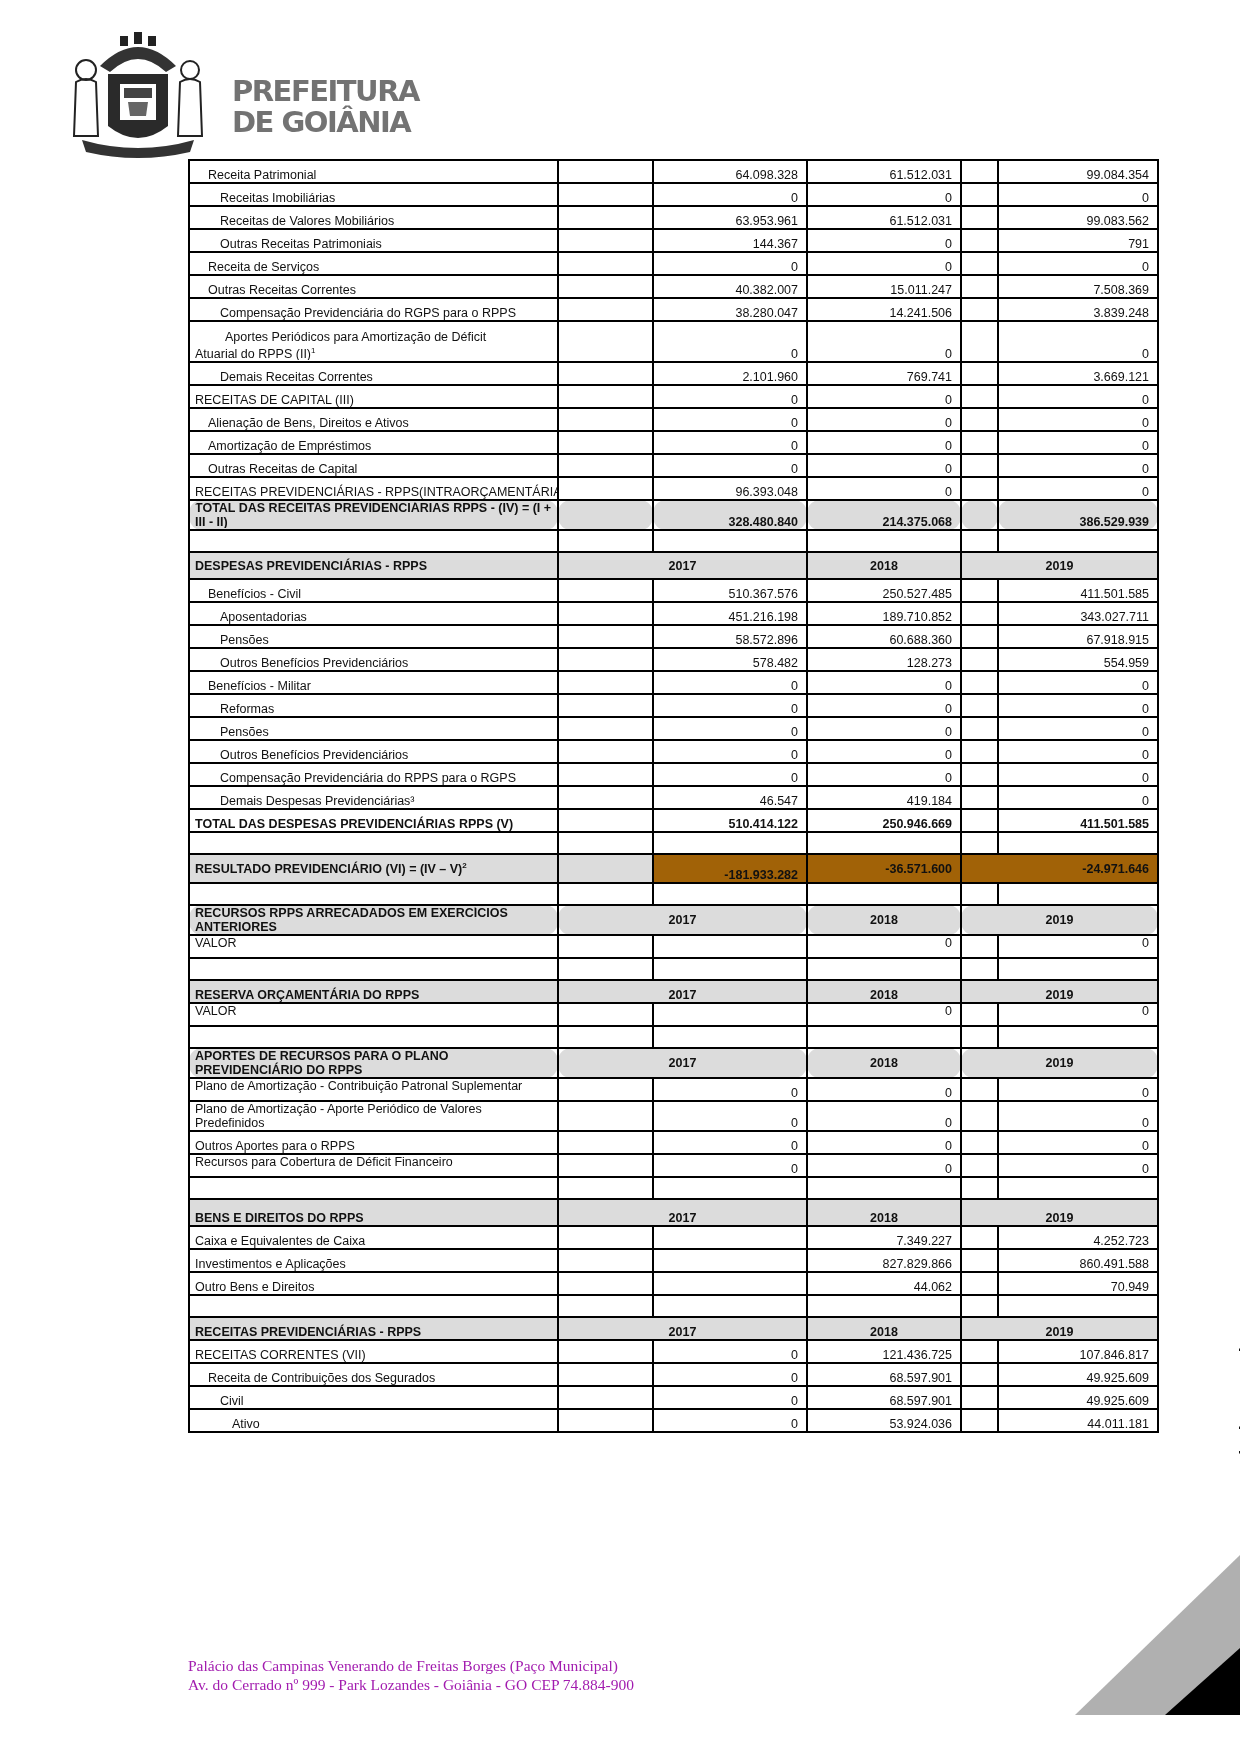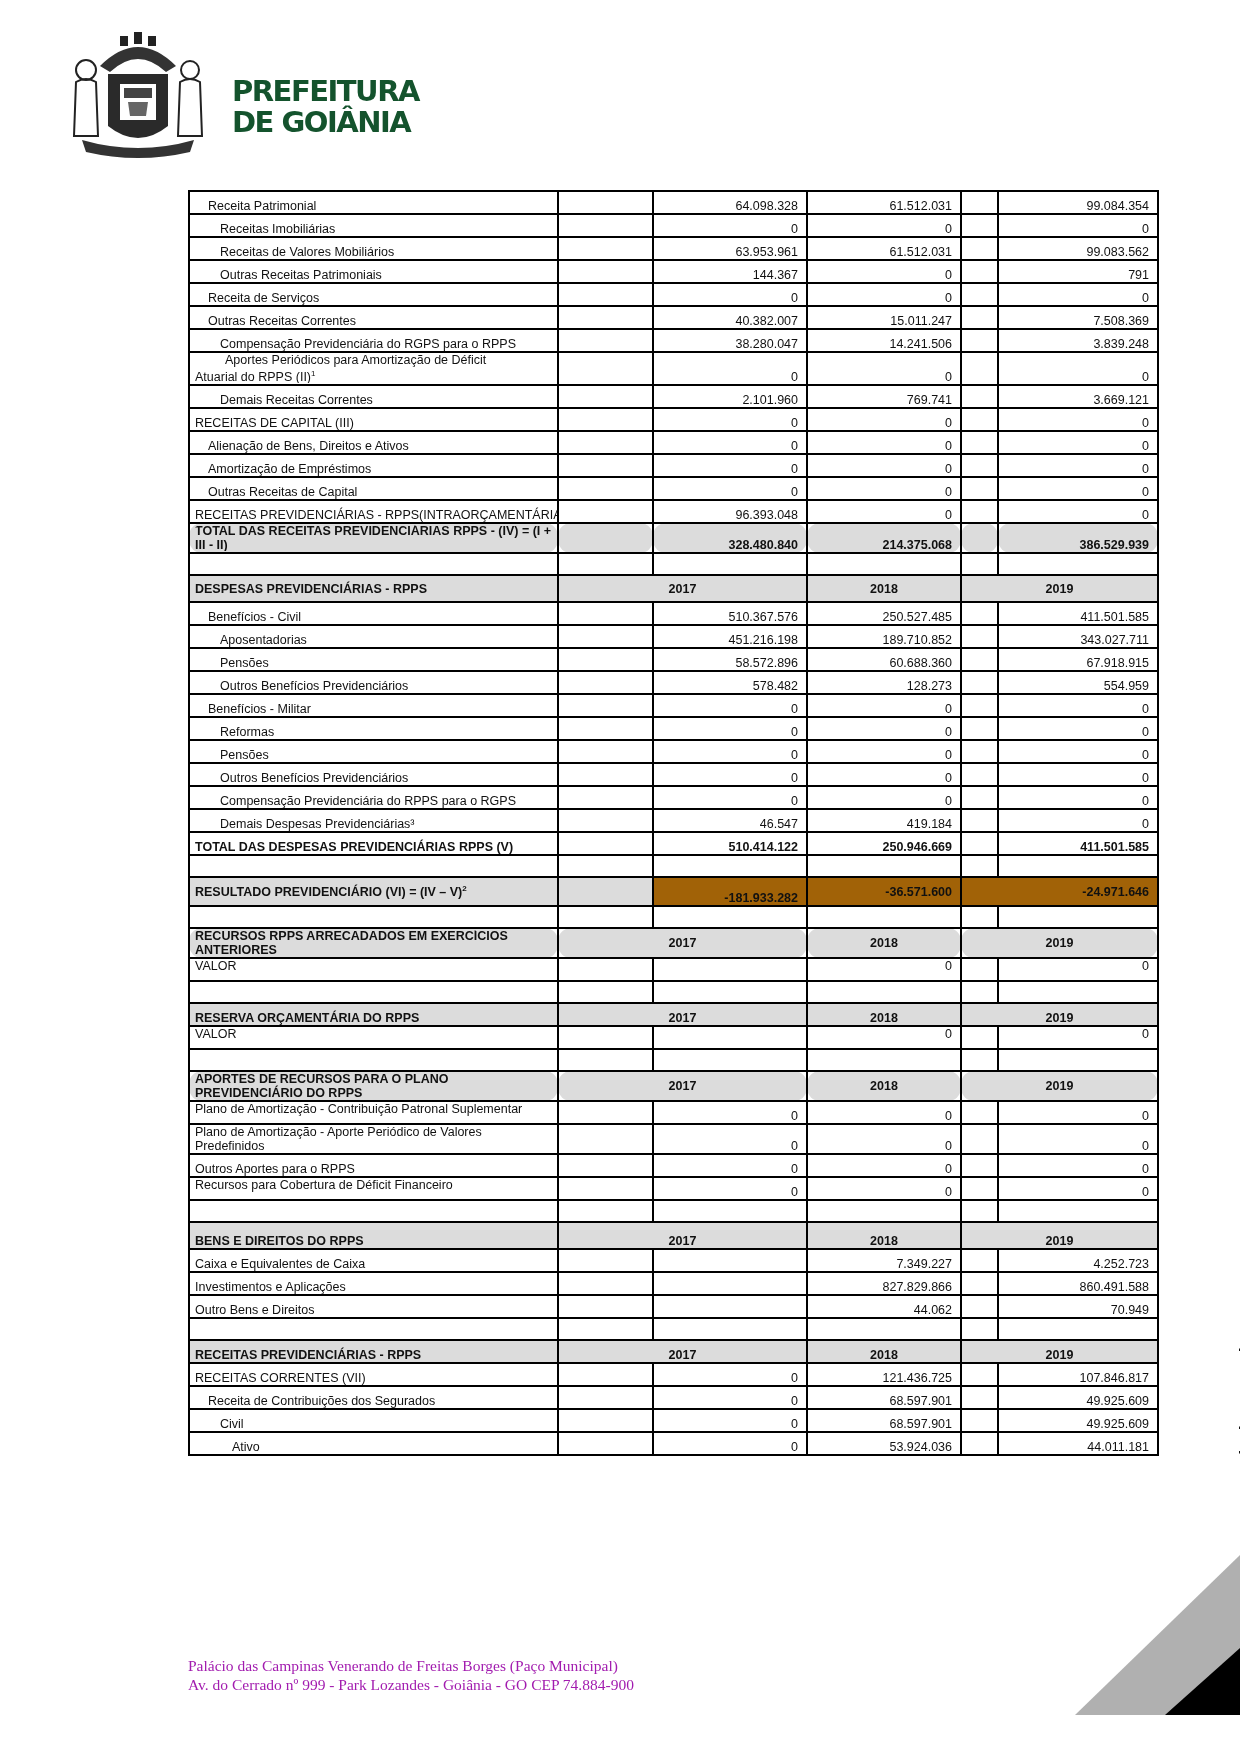--- a/index.html
+++ b/index.html
@@ -1,31 +1,31 @@
 <!DOCTYPE html>
 <html><head>
 <meta charset="utf-8">
 <style>
   html,body{margin:0;padding:0;}
   body{width:1240px;height:1754px;position:relative;background:#fff;overflow:hidden;font-family:"Liberation Sans",sans-serif;color:#111;}
   .logo{position:absolute;left:62px;top:26px;width:152px;height:138px;}
-  .brand{position:absolute;left:232px;top:76px;font-family:"DejaVu Sans",sans-serif;font-weight:bold;font-size:29px;line-height:31px;letter-spacing:-1.5px;color:#14532d;}
-  table.grid{position:absolute;left:188px;top:190px;border-collapse:collapse;table-layout:fixed;width:969px;font-size:12.5px;}
+  .brand{position:absolute;left:232px;top:76px;font-family:"DejaVu Sans",sans-serif;font-weight:bold;font-size:29px;line-height:31px;letter-spacing:-1.5px;color:#737373;}
+  table.grid{position:absolute;left:188px;top:159px;border-collapse:collapse;table-layout:fixed;width:969px;font-size:12.5px;}
   table.grid td{border:2px solid #000;padding:0 5px;height:21px;vertical-align:bottom;white-space:nowrap;overflow:hidden;}
   table.grid td.num{text-align:right;padding-right:8px;}
   table.grid td.ctr{text-align:center;}
   table.grid tr.h2 td{height:25px;white-space:normal;line-height:14px;border-radius:13px;}
   table.grid tr.hdr td{background:#dcdcdc;font-weight:bold;}
   table.grid tr.bold td{font-weight:bold;}
   table.grid tr.blank td{height:20px;}
   table.grid tr.res td{background:#dcdcdc;font-weight:bold;height:27px;vertical-align:middle;}
   table.grid tr.res td.dk{background:#a16207;}
   table.grid tr.res td.lo{vertical-align:bottom;}
   .i1{padding-left:18px !important;}
-  .i2{padding-left:30px !important;}
+  .i2{padding-left:30px !important;margin-top:8px;}
   .i3{padding-left:42px !important;}
   sup{font-size:8px;}
   table.grid tr.tall td{height:25px;margin-left:40px;}
   .footer{position:absolute;left:188px;top:1656px;font-family:"Liberation Serif",serif;font-size:15.5px;line-height:19px;color:#a21caf;}
   .url{position:absolute;left:1156px;top:1420px;transform:rotate(-90deg);transform-origin:center;width:180px;text-align:center;font-family:"DejaVu Sans",sans-serif;font-weight:bold;font-size:15px;color:#111;letter-spacing:-0.5px;}
   .corner{position:absolute;left:1075px;top:1555px;width:165px;height:160px;}
 </style>
 </head>
 <body>
 

